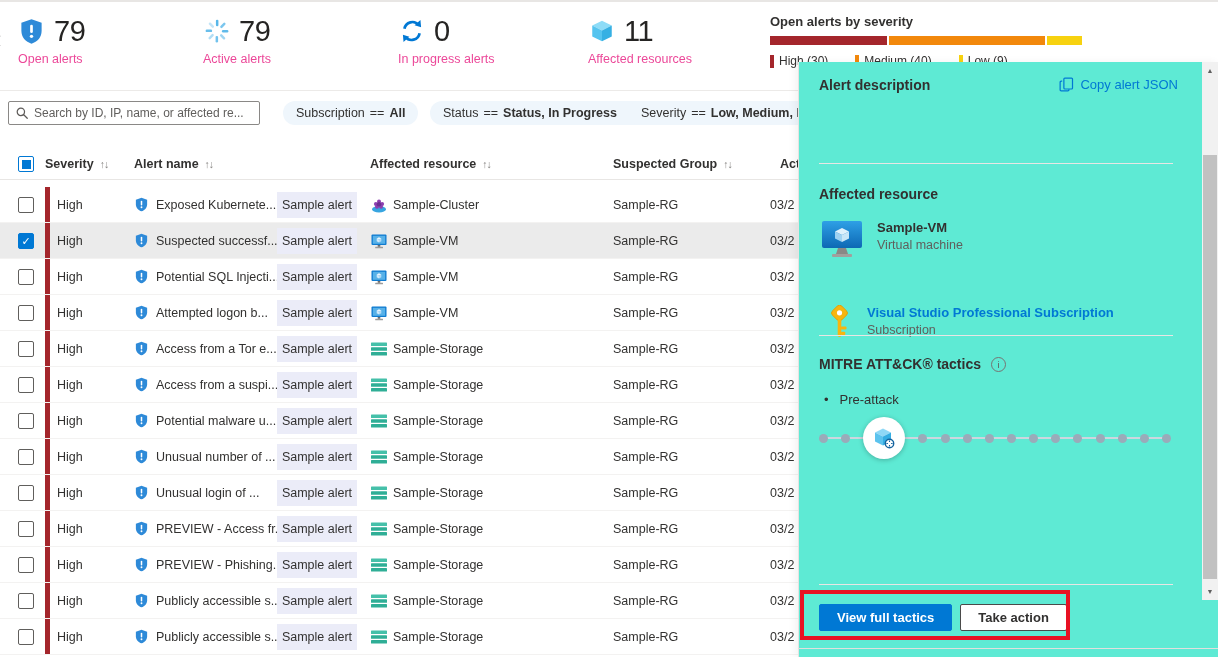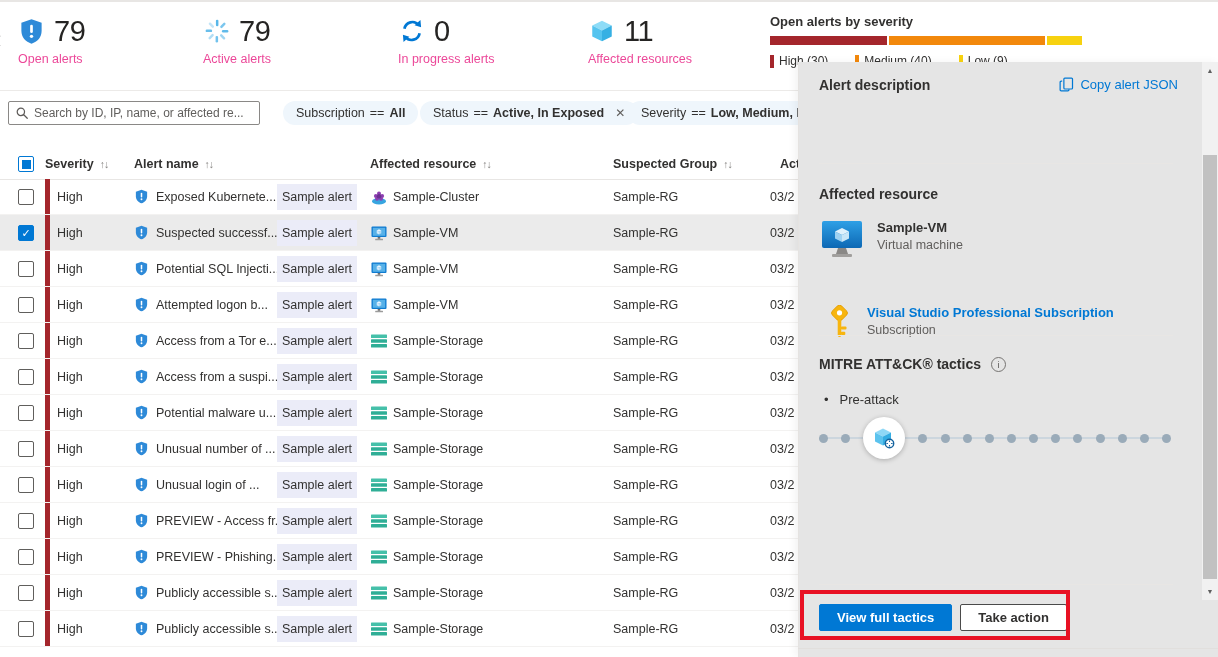--- a/index.html
+++ b/index.html
@@ -27,49 +27,49 @@
 
   
   .main { position:absolute; left:0; top:90px; width:798px; bottom:0; overflow:hidden; border-top:1px solid #eceae8; }
   .search-box { position:absolute; left:8px; top:10px; width:252px; height:24px; border:1px solid #8a8886; border-radius:2px; display:flex; align-items:center; padding:0 6px; gap:5px; background:#fff; }
   .search-box input { border:none; outline:none; font:12px "Liberation Sans", sans-serif; width:100%; color:#323130; }
   .search-box input::placeholder { color:#605e5c; }
   .pill { position:absolute; top:10px; height:24px; background:#eff6fc; border-radius:12px; display:flex; align-items:center; padding:0 13px; font-size:12.5px; white-space:nowrap; cursor:pointer; }
   .pill .op { margin:0 5px; }
   .pill b { font-weight:700; }
   .pill .close { margin-left:11px; color:#605e5c; font-size:12px; }
-  #pill-0 { left:283px; } #pill-1 { left:420px; } #pill-2 { left:628px; }
+  #pill-0 { left:283px; } #pill-1 { left:430px; } #pill-2 { left:628px; }
 
   .thead { position:absolute; top:62px; left:0; width:100%; height:27px; border-bottom:1px solid #e8e6e4; font-size:12.5px; font-weight:700; color:#323130; }
   .th { position:absolute; top:4px; display:flex; gap:6px; align-items:baseline; cursor:pointer; }
   .th .sort { font-size:10.5px; color:#8a8886; font-weight:400; letter-spacing:-1px; }
   .cb { position:absolute; left:18px; width:16px; height:16px; border:1px solid #605e5c; border-radius:2px; background:#fff; display:grid; place-items:center; cursor:pointer; }
   .cb-ind { border-color:#0078d4; }
   .cb-ind .cb-inner { width:9px; height:9px; background:var(--accent,#0078d4); }
   .cb .cb-check { display:none; }
   .cb.checked { background:var(--accent,#0078d4); border-color:var(--accent,#0078d4); }
   .cb.checked .cb-check { display:block; color:#fff; font-size:11px; line-height:1; }
   .thead .cb { top:3px; }
 
-  .rows { position:absolute; top:88px; left:0; width:100%; }
+  .rows { position:absolute; top:96px; left:0; width:100%; }
   .row { position:relative; height:36px; border-bottom:1px solid #f3f2f1; cursor:pointer; }
   .row.selected { background:var(--selected-row,#ebebeb); }
   .row .cb { top:10px; }
   .sev-strip { position:absolute; left:45px; top:0; width:5px; height:100%; background:var(--severity-high,#a4262c); }
   .c-sev  { position:absolute; left:57px;  top:11px; font-size:12.5px; }
   .c-alerticon { position:absolute; left:134px; top:10px; width:15px; height:15px; }
   .c-name { position:absolute; left:156px; top:11px; font-size:12.5px; white-space:nowrap; }
   .c-badge { position:absolute; left:277px; top:5px; height:26px; min-width:80px; padding:0 3px; background:var(--badge-bg,#ebecf8); display:flex; align-items:center; justify-content:center; font-size:12.5px; color:#323130; }
   .c-resicon { position:absolute; left:371px; top:10px; width:16px; height:16px; }
   .c-res  { position:absolute; left:393px; top:11px; font-size:12.5px; }
   .c-rg   { position:absolute; left:613px; top:11px; font-size:12.5px; }
   .c-time { position:absolute; left:770px; top:11px; font-size:12.5px; white-space:nowrap; }
 
   
-  .panel { position:absolute; left:798px; top:62px; width:420px; bottom:0; background:#e5e5e5; border-left:1px solid #e5e3e1; box-shadow:-3px 0 8px rgba(0,0,0,0.05);text-decoration:underline; }
+  .panel { position:absolute; left:798px; top:62px; width:420px; bottom:0; background:#5eead4; border-left:1px solid #e5e3e1; box-shadow:-3px 0 8px rgba(0,0,0,0.05);text-decoration:underline; }
   .p-title { position:absolute; left:20px; top:15px; font-size:14px; font-weight:700; }
   .copy-link { position:absolute; right:40px; top:15px; color:var(--accent,#0078d4); font-size:13px; display:flex; gap:6px; align-items:center; cursor:pointer; }
   .p-desc { position:absolute; left:20px; top:46px; width:382px; font-size:12.5px; line-height:1.5; color:#323130; }
   .hr { position:absolute; left:20px; width:354px; height:1px; background:#e8e6e4; }
   #hr-1 { top:101px; } #hr-2 { top:273px; } #hr-3 { top:522px; }
   .p-section-title { position:absolute; left:20px; font-size:14px; font-weight:700; }
   #aff-title { top:124px; }
   .res-item { position:absolute; display:flex; gap:14px; align-items:flex-start; }
   #res-0 { left:22px; top:158px; }
   #res-1 { left:27px; top:207px;margin-top:36px; }
@@ -199,21 +199,21 @@
     </div>
 
     <span class="pill" id="pill-0">
       <span>Subscription</span>
         <span class="op">==</span>
         <b>All</b>
     </span>
     <span class="pill" id="pill-1">
       <span>Status</span>
         <span class="op">==</span>
-        <b>Active, In Exposed</b>
+        <b>Status, In Progress</b>
       <span class="close">✕</span>
     </span>
     <span class="pill" id="pill-2">
       <span>Severity</span>
         <span class="op">==</span>
         <b>Low, Medium, H</b>
     </span>
 
     <div class="thead">
       <span class="cb cb-ind">

